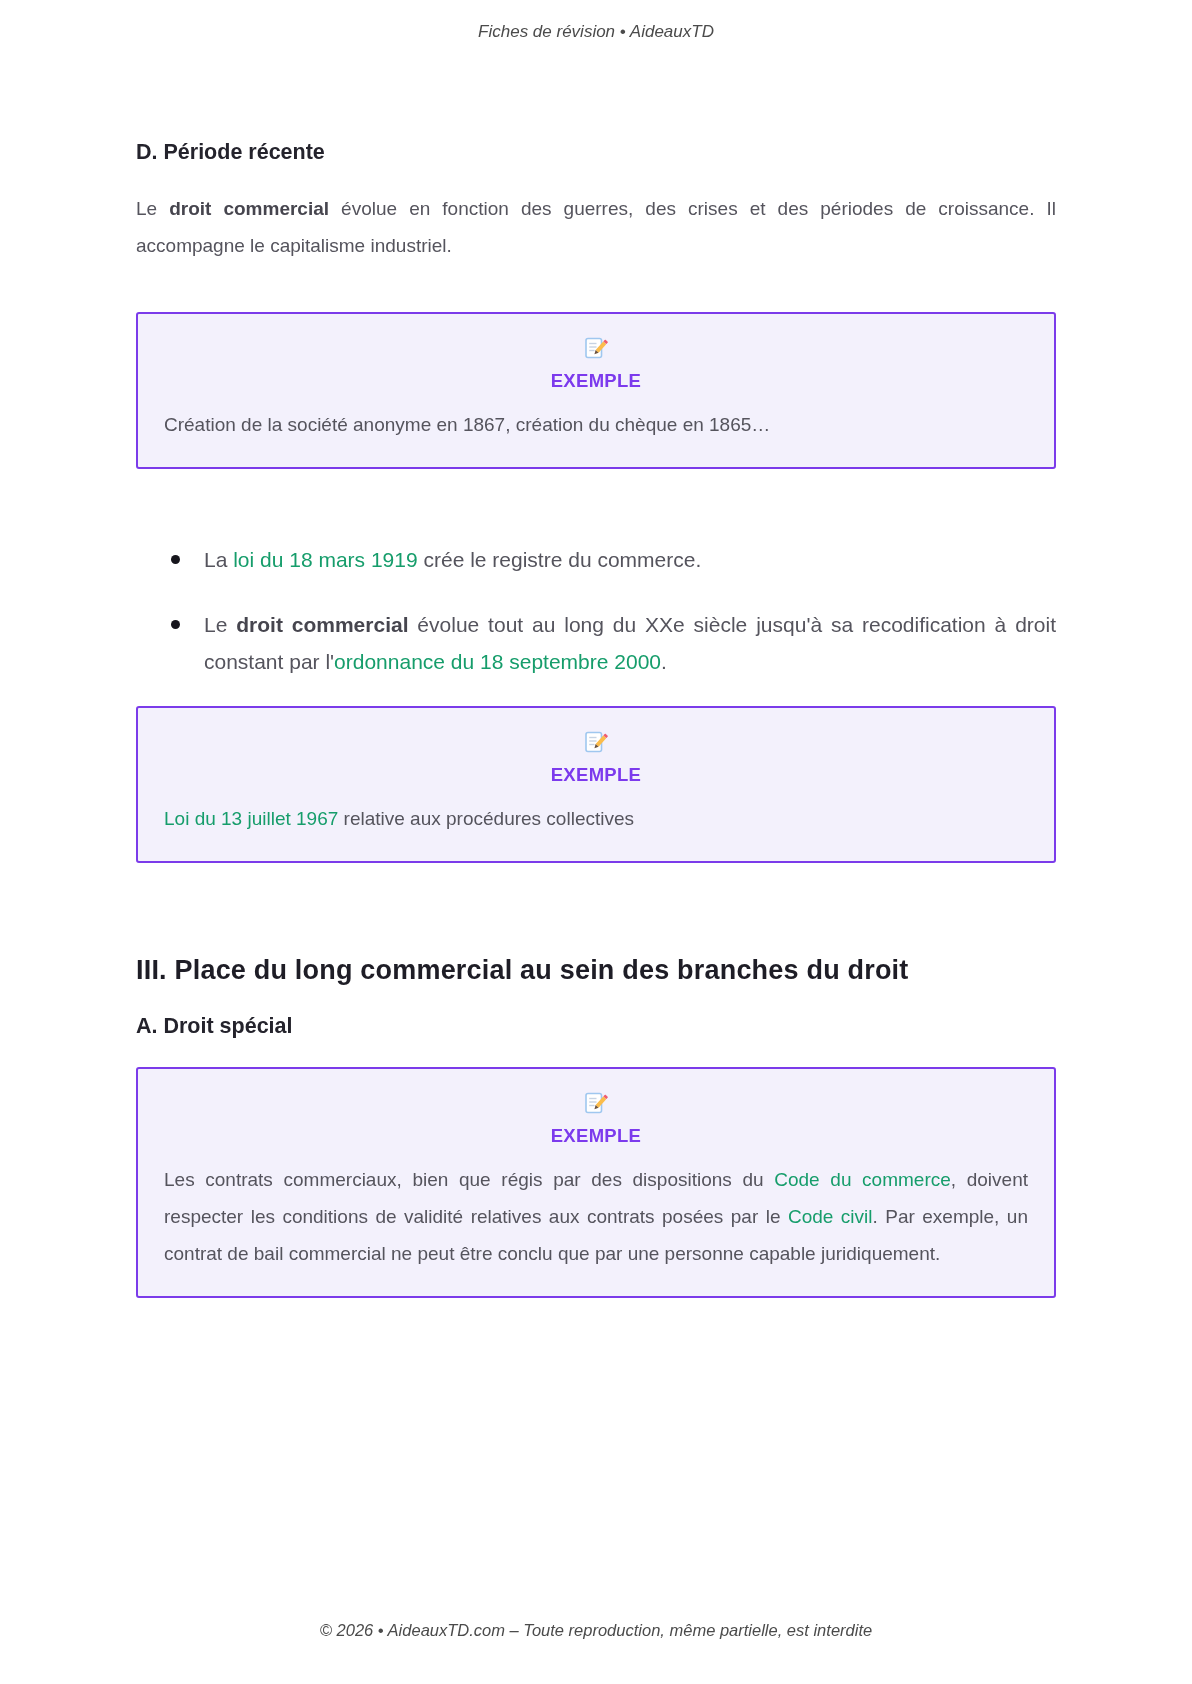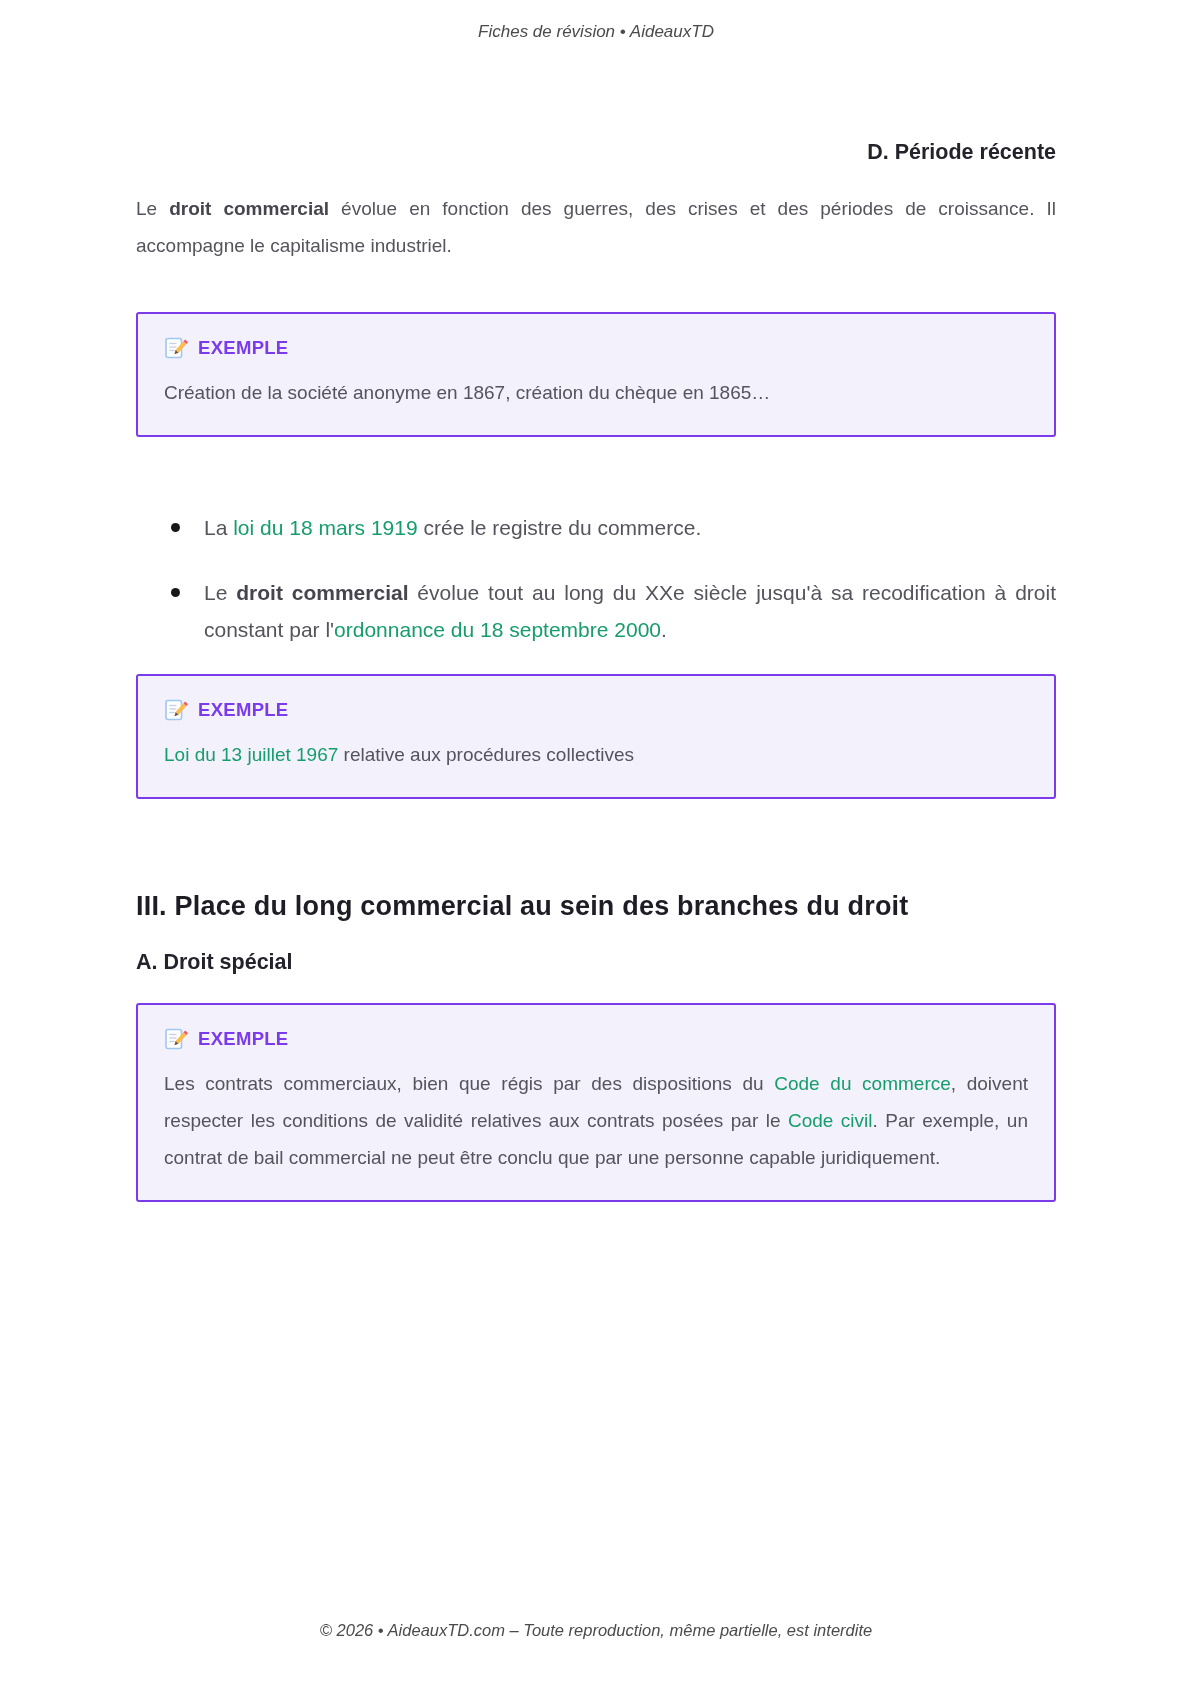--- a/index.html
+++ b/index.html
@@ -39,21 +39,21 @@
     font-weight: 700;
     color: #1E1D26;
     letter-spacing: 0.2px;
   }
   h3.sub-title {
     margin: 0;
     font-size: 21.5px;
     font-weight: 700;
     color: #24232C;
   }
-  h3.first { margin-top: 140px; text-align: right; }
+  h3.first { margin-top: 140px; }
   h3.droit-special { margin-top: 28px; }
   p.body-text {
     margin: 25px 0 0;
     font-size: 19px;
     line-height: 37px;
     color: #55545D;
   }
   .justify { text-align: justify; }
   strong.emph { font-weight: 700; color: #46454E; }
   .green-link { color: #169D6B; text-decoration: none; cursor: pointer; }
@@ -64,20 +64,21 @@
     background: #F3F1FC;
     padding: 22px 26px 24px 26px;
     margin-top: 48px;
   }
   .example-box.second { margin-top: 26px; }
   .example-box.third { margin-top: 28px; }
   .example-head {
     display: flex;
     align-items: center;
     gap: 10px;
+    flex-direction: column;
   }
   .example-label {
     color: #7C3AED;
     font-weight: 700;
     font-size: 18.5px;
     letter-spacing: 0.3px;
   }
   .example-text {
     margin: 14px 0 0;
     font-size: 19px;

